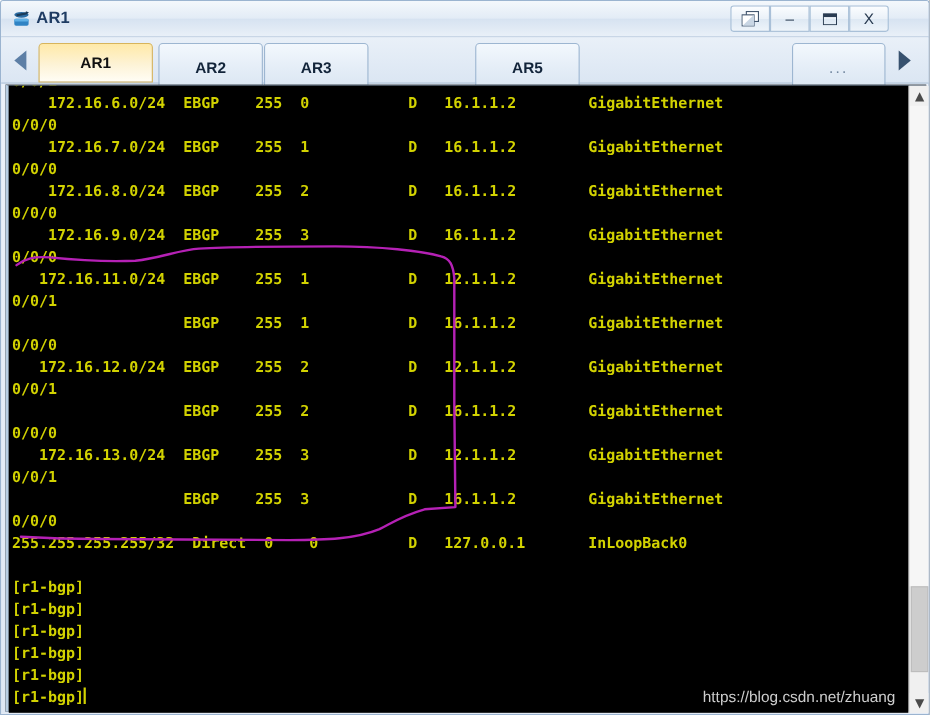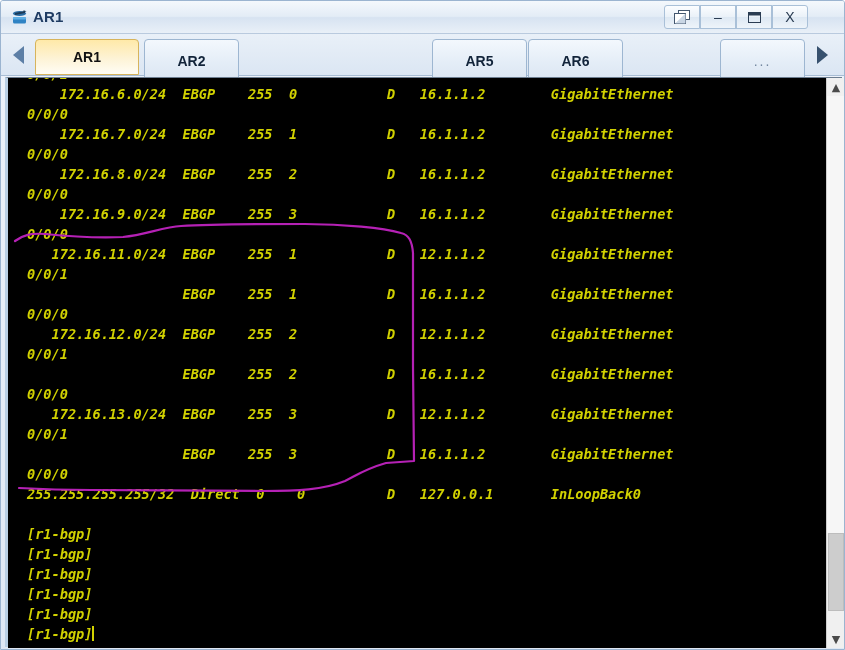--- a/index.html
+++ b/index.html
@@ -153,21 +153,21 @@
     top: -14px;
     width: 818px;
     font-family: "DejaVu Sans Mono", "Liberation Mono", monospace;
     font-size: 13.6px;
     font-weight: bold;
     line-height: 20px;
     color: #d2d200;
     white-space: pre;
     letter-spacing: 0px;
   }
-  #term-lines .ln { height: 20px; padding-left: 19px; font-style: italic; }
+  #term-lines .ln { height: 20px; padding-left: 3px; }
 
   
   #caret {
     display: inline-block;
     width: 2px;
     height: 15px;
     background: #d2d200;
     vertical-align: -2px;
   }
 
@@ -285,44 +285,45 @@
     <div class="scrollarrow" id="tab-prev">
       <span class="arrowglyph"></span>
     </div>
 
     <div class="tab active" style="left:34px;  width:104px;">
       <span>AR1</span>
     </div>
     <div class="tab" style="left:143px; width:95px;">
       <span>AR2</span>
     </div>
+    <div class="tab" style="left:239px; width:95px;">
+      <span>AR3</span>
+    </div>
     <div class="tab" style="left:431px; width:95px;">
       <span>AR5</span>
     </div>
-    <div class="tab" style="left:527px; width:95px;">
-      <span>AR6</span>
-    </div>
     <div class="tab" style="left:623px; width:95px;margin-top:40px;">
       <span>AR7</span>
     </div>
     <div class="tab more" style="left:719px; width:85px;">
       <span>...</span>
     </div>
 
     <div class="scrollarrow" id="tab-next">
       <span class="arrowglyph"></span>
     </div>
   </div>
 
   <div id="term-frame">
 
     <div id="term">
       <div id="term-lines"><div class="ln">0/0/1</div><div class="ln">    172.16.6.0/24  EBGP    255  0           D   16.1.1.2        GigabitEthernet</div><div class="ln">0/0/0</div><div class="ln">    172.16.7.0/24  EBGP    255  1           D   16.1.1.2        GigabitEthernet</div><div class="ln">0/0/0</div><div class="ln">    172.16.8.0/24  EBGP    255  2           D   16.1.1.2        GigabitEthernet</div><div class="ln">0/0/0</div><div class="ln">    172.16.9.0/24  EBGP    255  3           D   16.1.1.2        GigabitEthernet</div><div class="ln">0/0/0</div><div class="ln">   172.16.11.0/24  EBGP    255  1           D   12.1.1.2        GigabitEthernet</div><div class="ln">0/0/1</div><div class="ln">                   EBGP    255  1           D   16.1.1.2        GigabitEthernet</div><div class="ln">0/0/0</div><div class="ln">   172.16.12.0/24  EBGP    255  2           D   12.1.1.2        GigabitEthernet</div><div class="ln">0/0/1</div><div class="ln">                   EBGP    255  2           D   16.1.1.2        GigabitEthernet</div><div class="ln">0/0/0</div><div class="ln">   172.16.13.0/24  EBGP    255  3           D   12.1.1.2        GigabitEthernet</div><div class="ln">0/0/1</div><div class="ln">                   EBGP    255  3           D   16.1.1.2        GigabitEthernet</div><div class="ln">0/0/0</div><div class="ln">255.255.255.255/32  Direct  0    0          D   127.0.0.1       InLoopBack0</div><div class="ln"></div><div class="ln">[r1-bgp]</div><div class="ln">[r1-bgp]</div><div class="ln">[r1-bgp]</div><div class="ln">[r1-bgp]</div><div class="ln">[r1-bgp]</div><div class="ln">[r1-bgp]<span id="caret"></span></div></div>
     </div>
 
+    <div id="watermark">https://blog.csdn.net/zhuang</div>
 
     <div id="vscroll">
       <div id="sb-track-top"></div>
       <div class="sb-arrow" id="sb-up">
         <span class="chev">▲</span>
       </div>
       <div id="sb-thumb"></div>
       <div class="sb-arrow" id="sb-down">
         <span class="chev">▼</span>
       </div>

